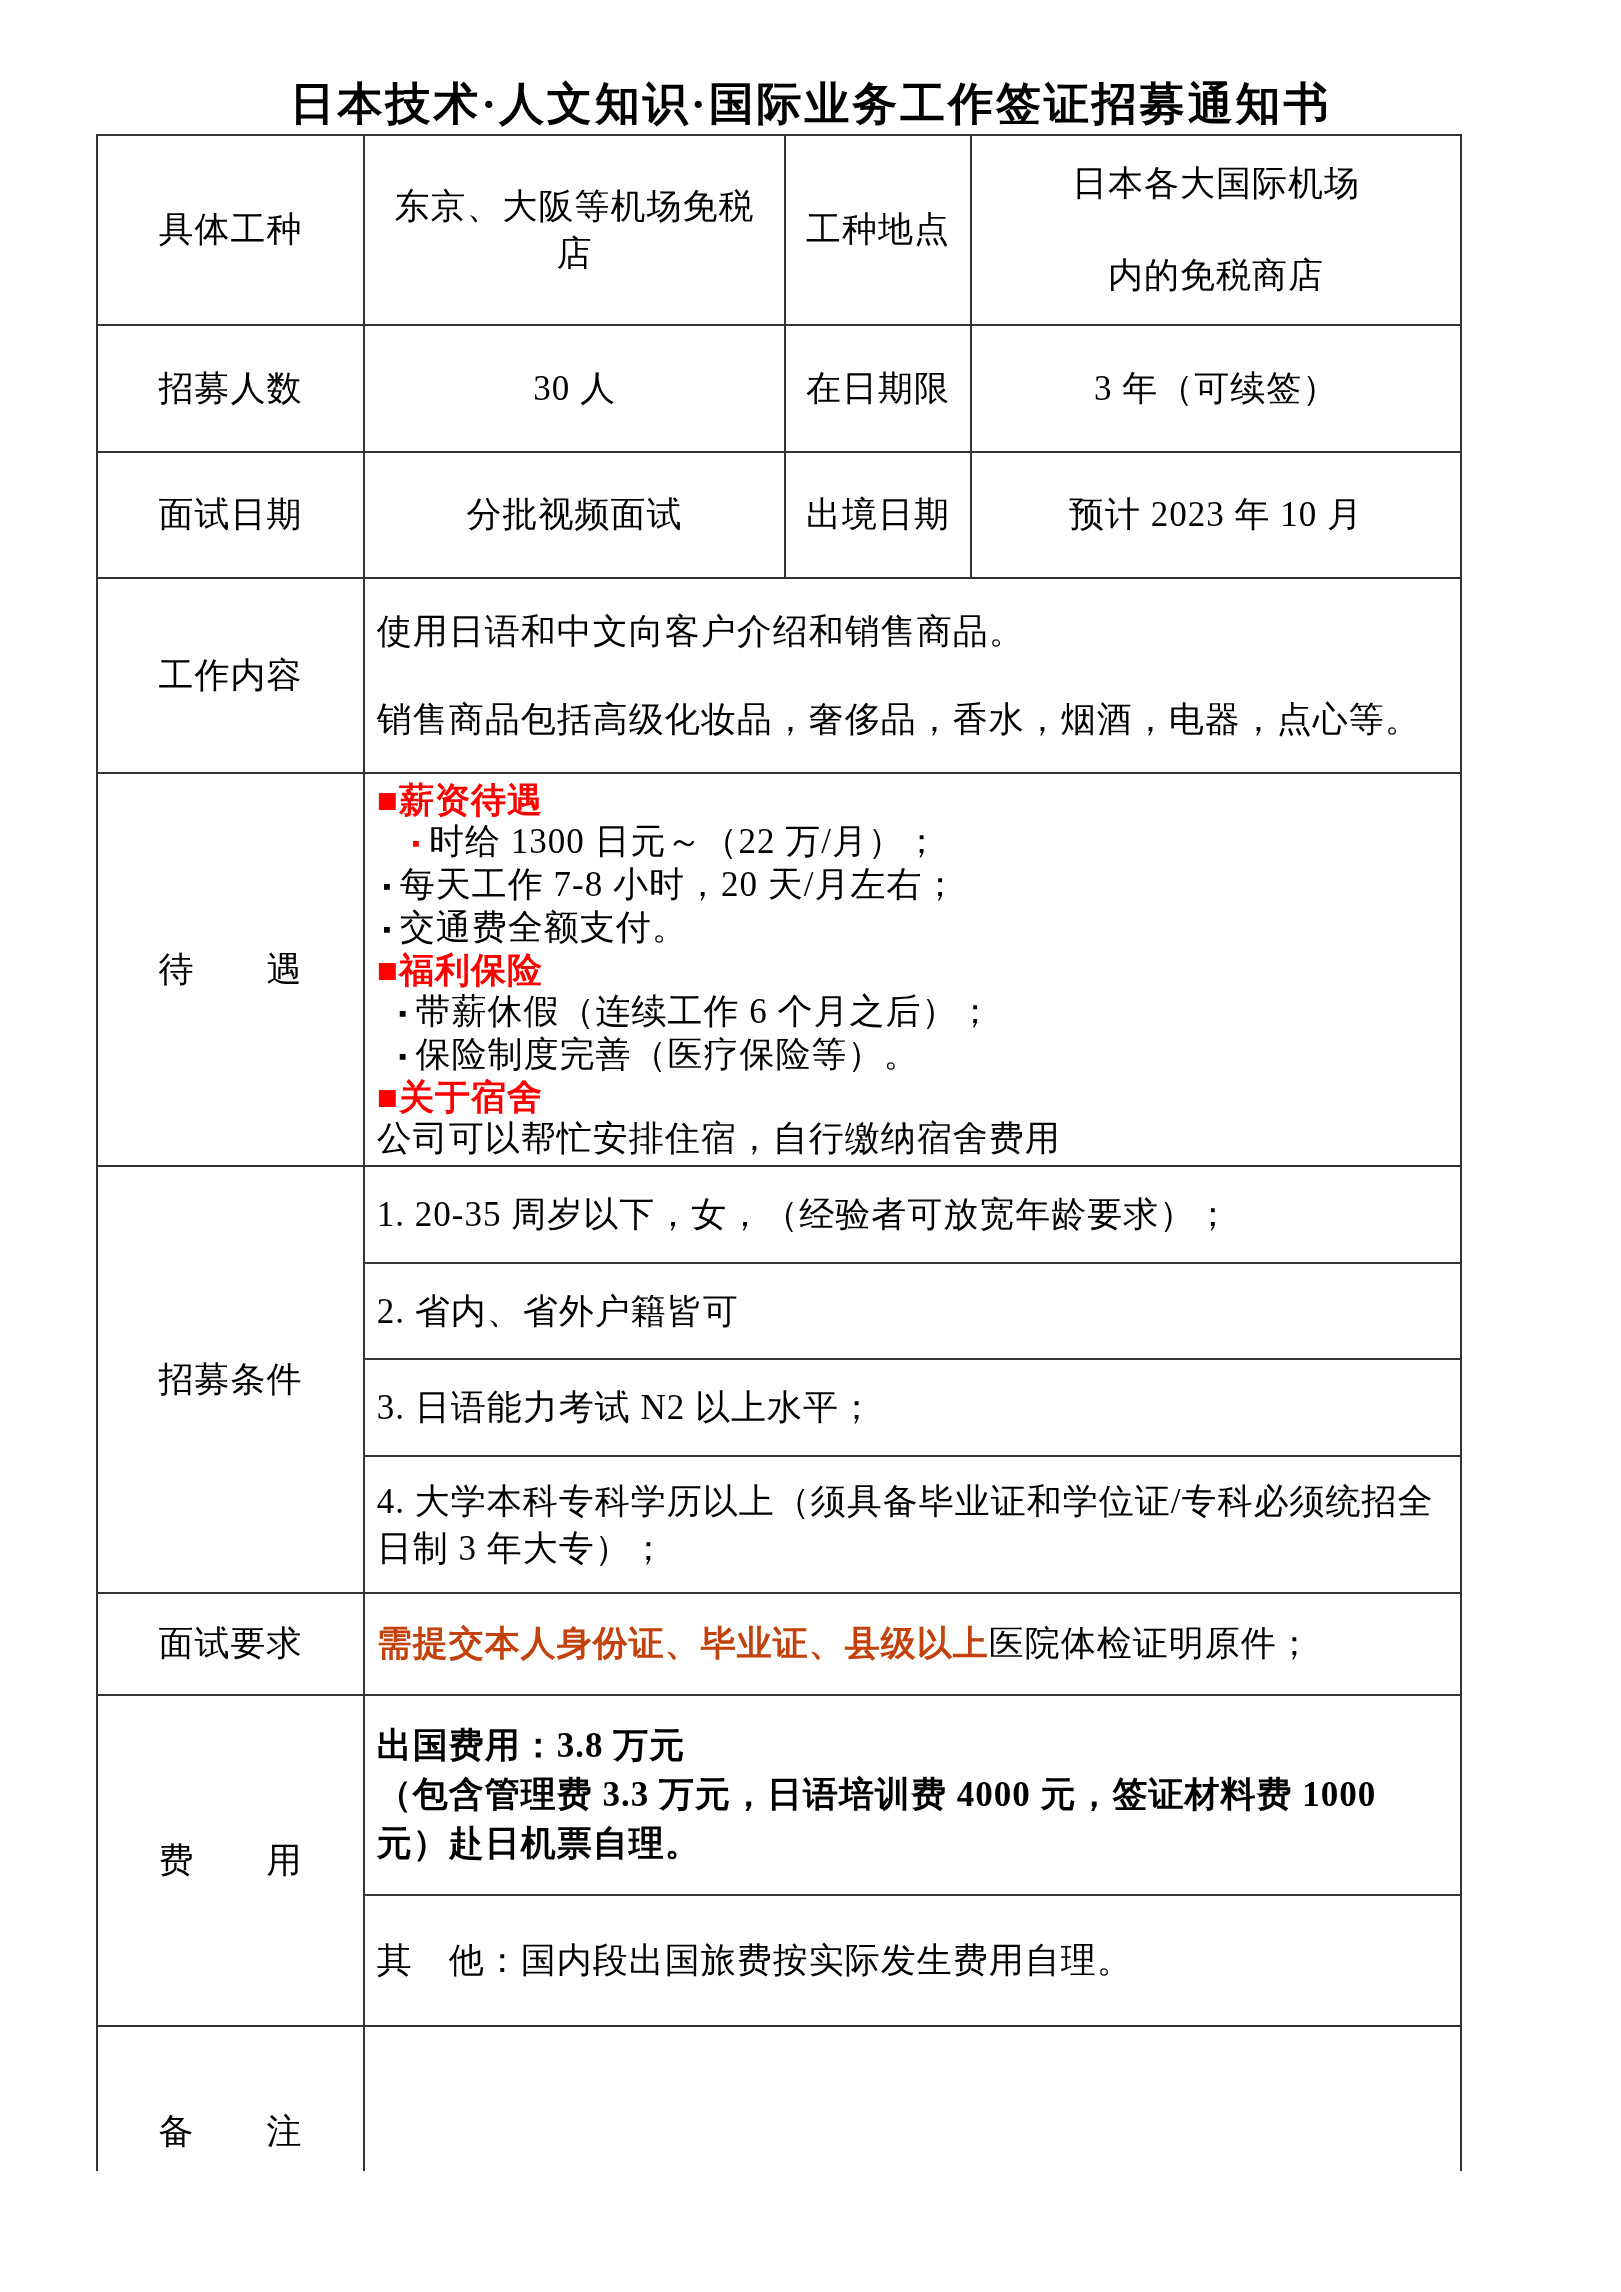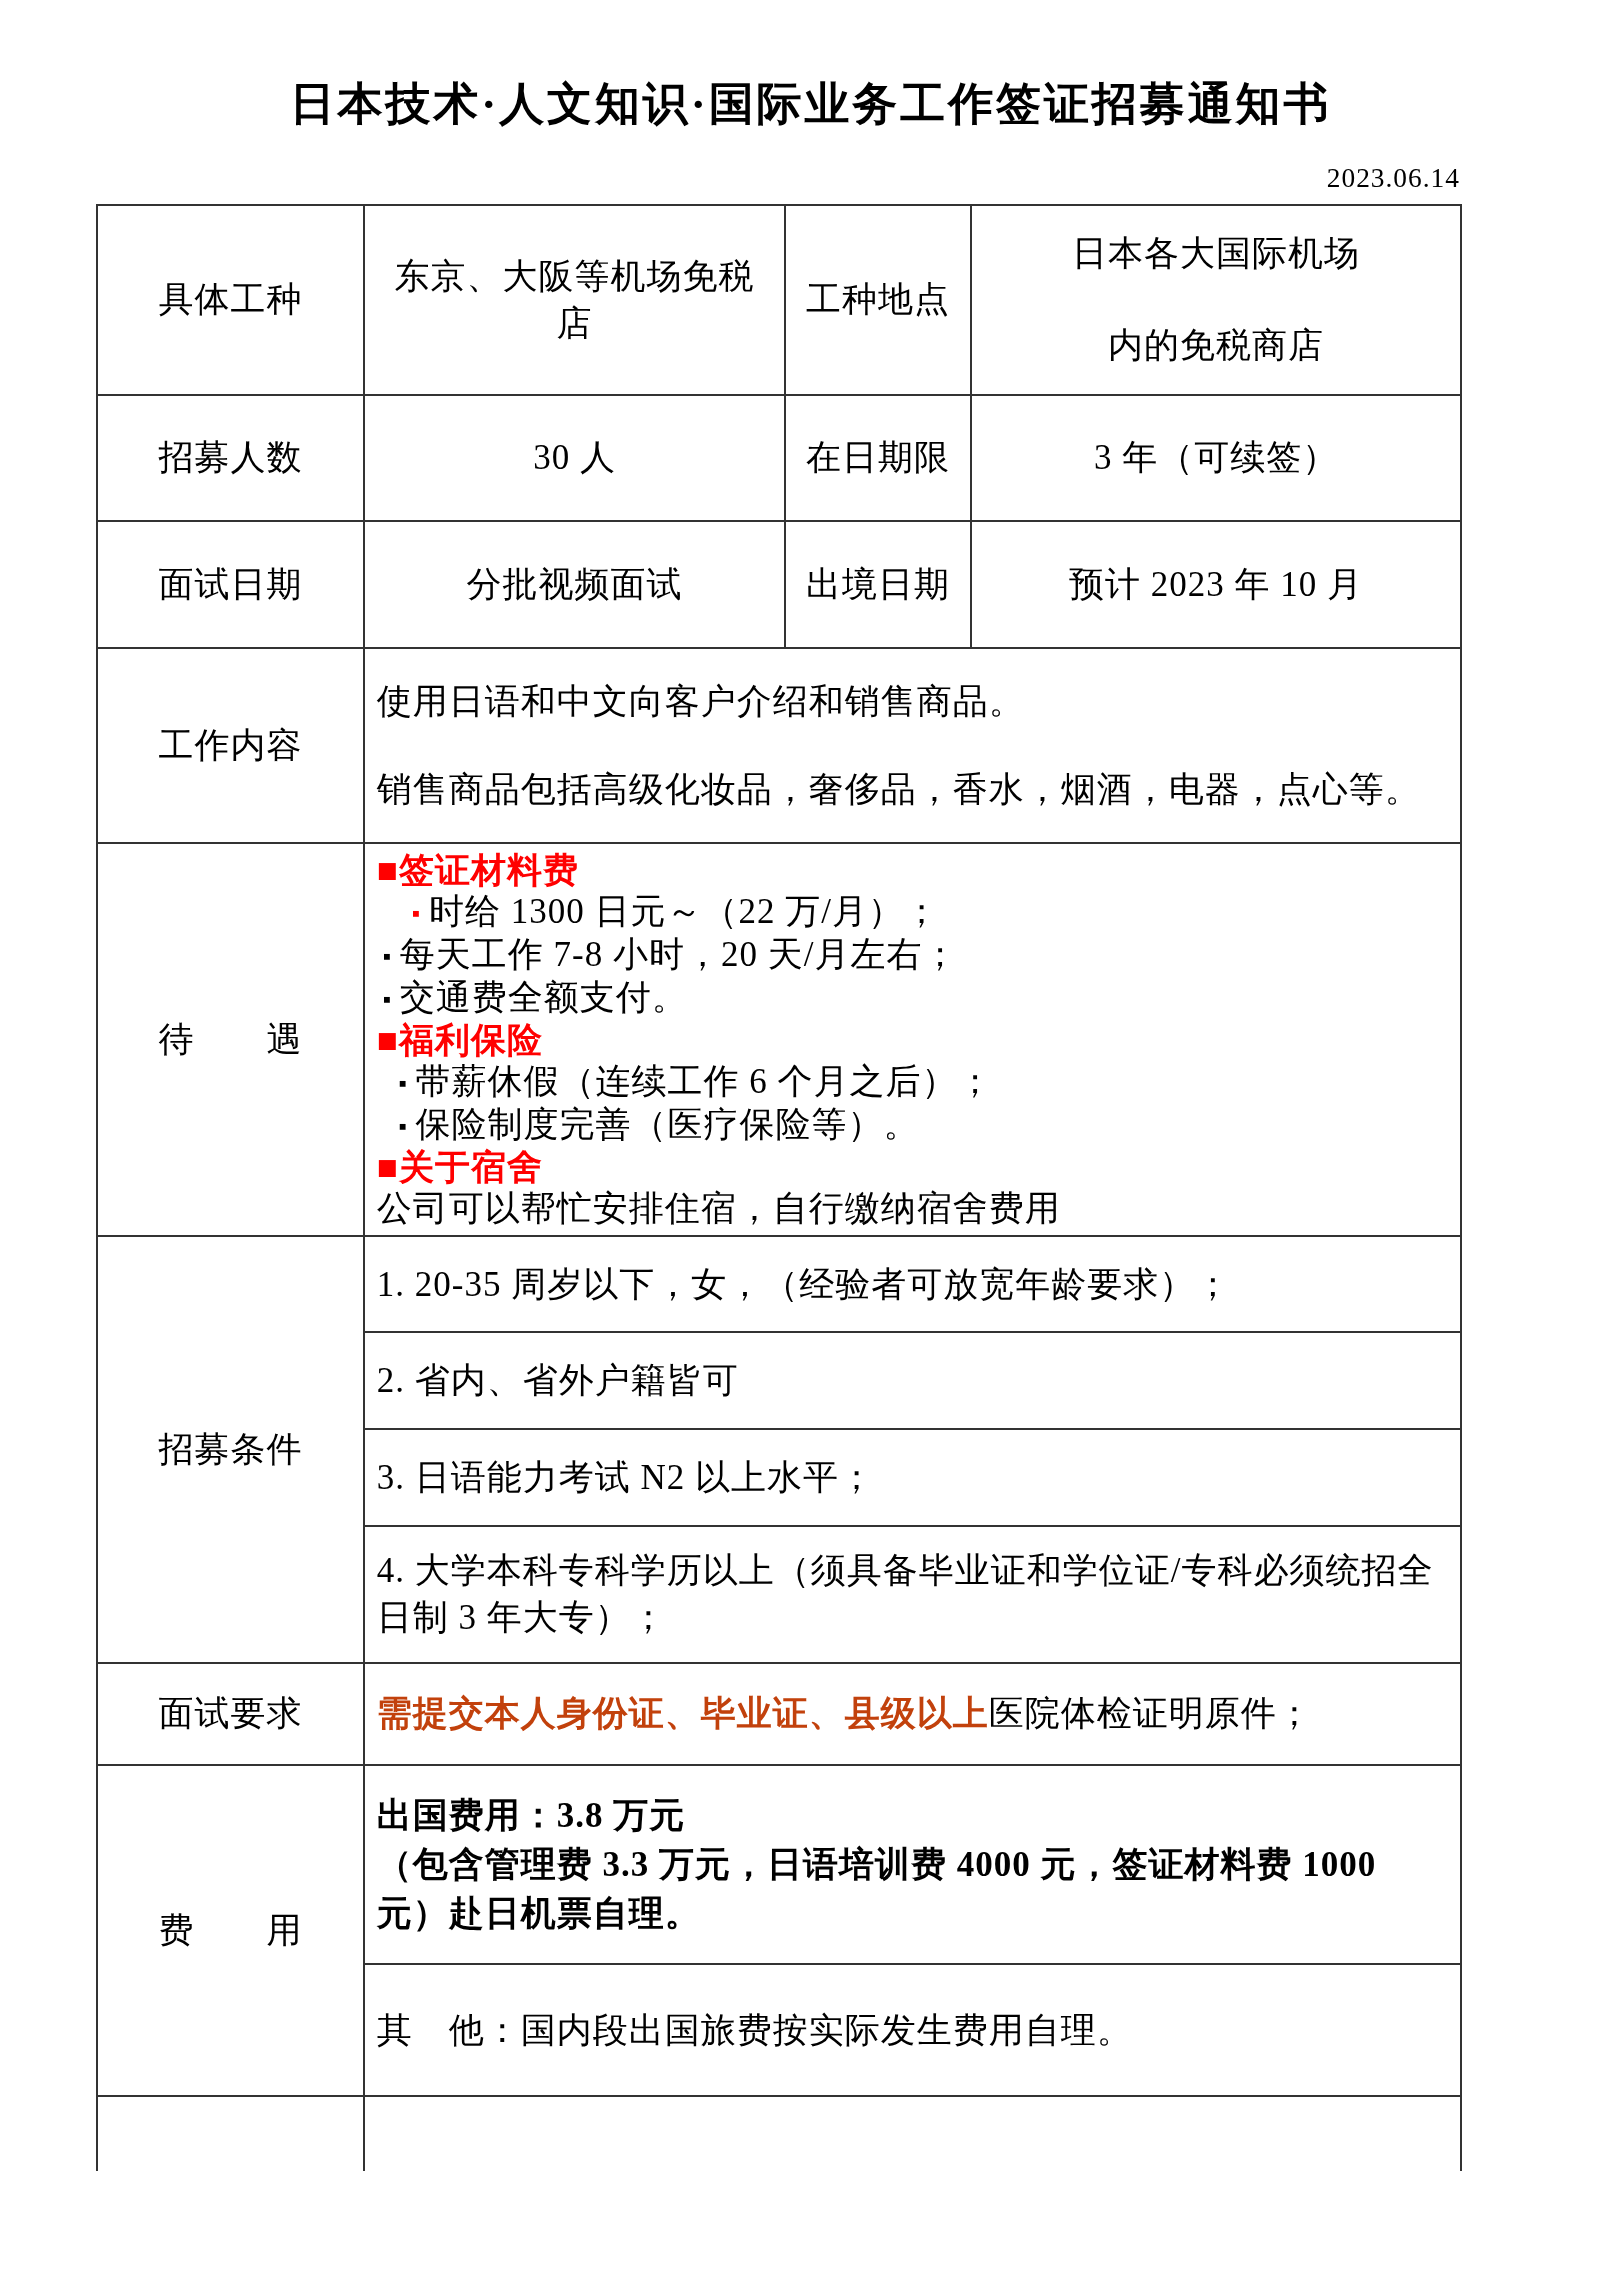--- a/index.html
+++ b/index.html
@@ -41,21 +41,20 @@
   .red-strong{color:#c2410c;font-weight:bold;}
   td.top{vertical-align:top;padding-top:9.8px;font-weight:bold;}
   .cost-line{display:block;line-height:49px;}
 </style>
 </head>
 <body>
 
 <div class="page">
 
   <div class="title">日本技术·人文知识·国际业务工作签证招募通知书</div>
-  <div class="date">2023.06.14</div>
 
   <table class="doc">
     <colgroup>
       <col style="width:267px">
         <col style="width:421px">
         <col style="width:186px">
         <col style="width:490px">
     </colgroup>
 
     <tbody>
@@ -87,21 +86,21 @@
       <td class="lbl h185">工作内容</td>
       <td colspan="3">
         <span class="gap-b2">使用日语和中文向客户介绍和销售商品。</span>
         <span>销售商品包括高级化妆品，奢侈品，香水，烟酒，电器，点心等。</span>
       </td>
     </tr>
 
     <tr>
       <td class="lbl h380">待　　遇</td>
       <td colspan="3" class="treat">
-        <div class="t-head">■签证材料费</div>
+        <div class="t-head">■薪资待遇</div>
         <div class="ind1"><span class="bul red">▪</span><span>时给 1300 日元～（22 万/月）；</span></div>
         <div class="ind0"><span class="bul">▪</span><span>每天工作 7-8 小时，20 天/月左右；</span></div>
         <div class="ind0"><span class="bul">▪</span><span>交通费全额支付。</span></div>
         <div class="t-head">■福利保险</div>
         <div class="ind2"><span class="bul">▪</span><span>带薪休假（连续工作 6 个月之后）；</span></div>
         <div class="ind2"><span class="bul">▪</span><span>保险制度完善（医疗保险等）。</span></div>
         <div class="t-head">■关于宿舍</div>
         <div>公司可以帮忙安排住宿，自行缴纳宿舍费用</div>
       </td>
     </tr>

